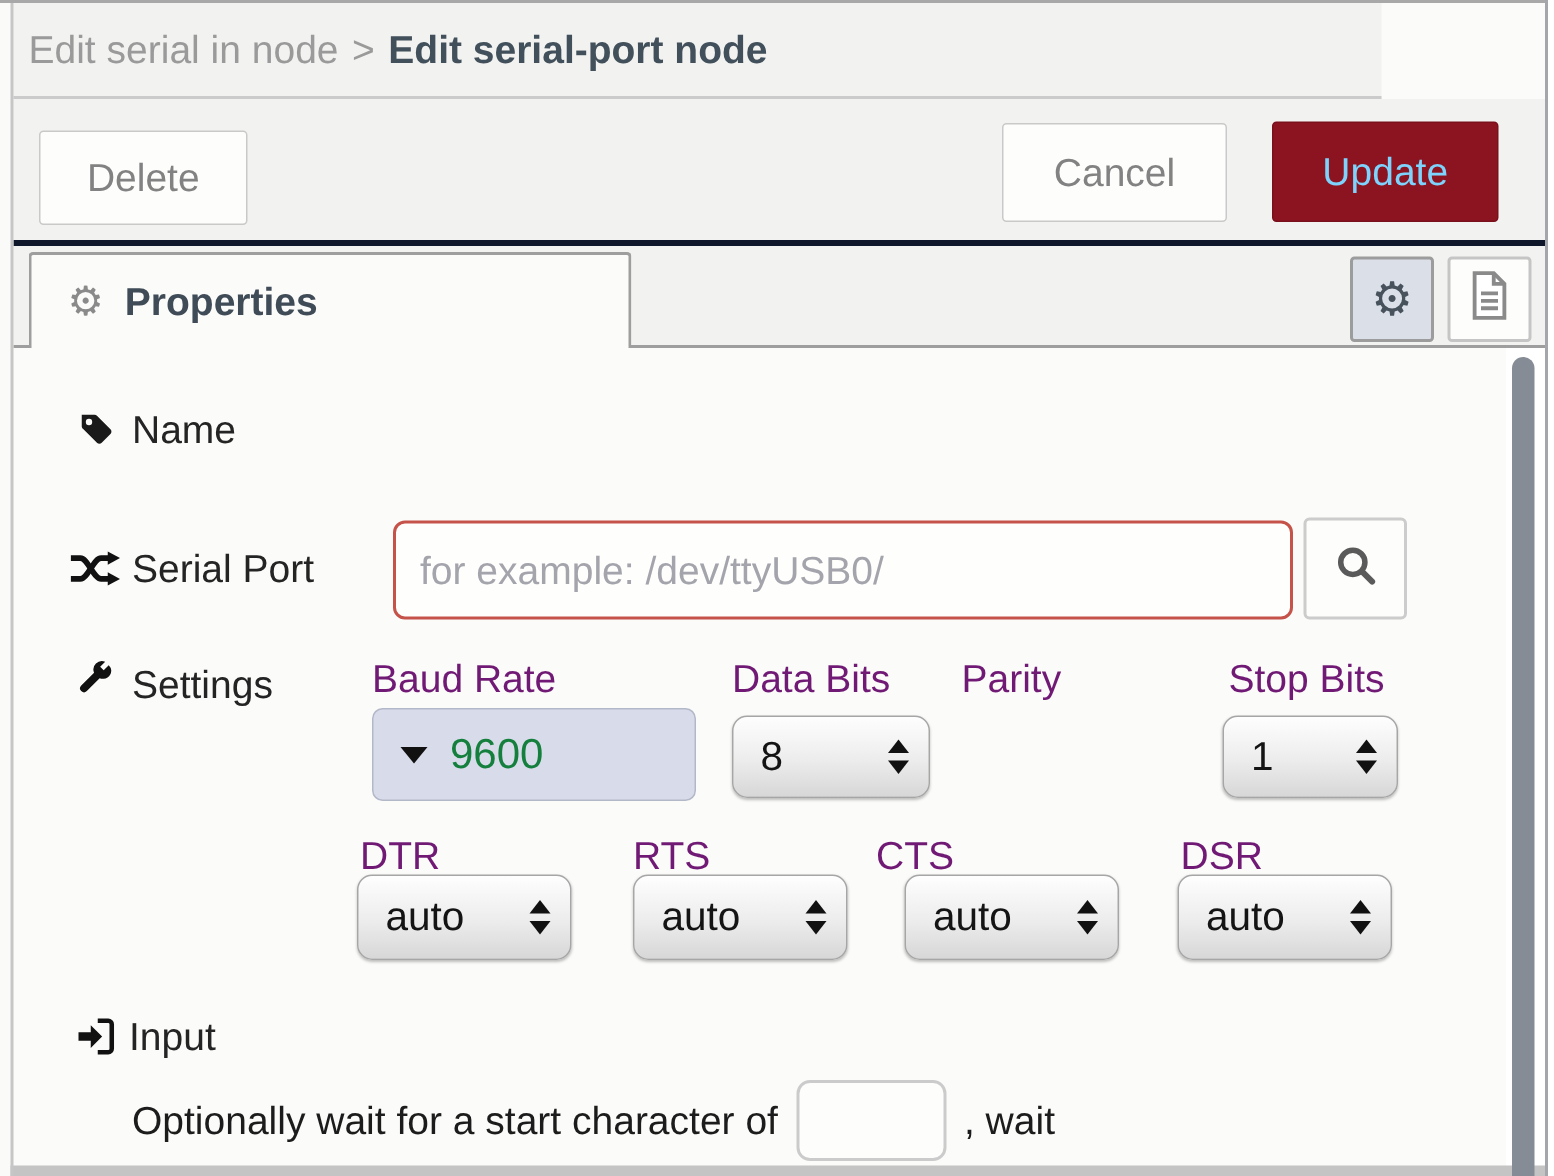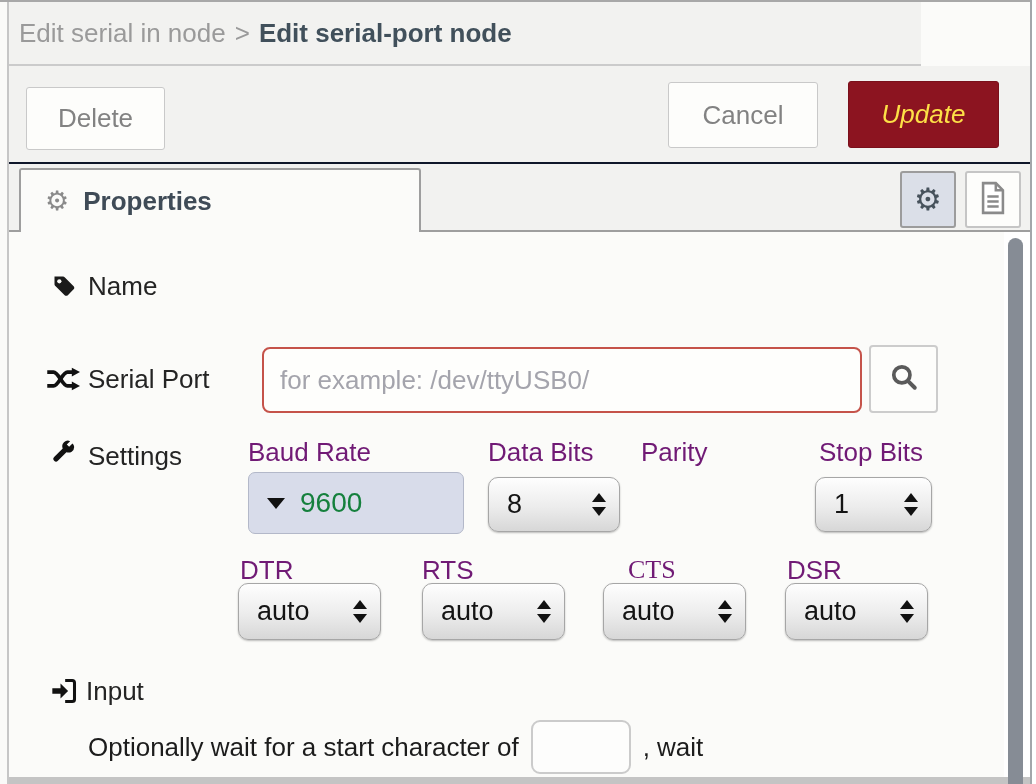--- a/index.html
+++ b/index.html
@@ -16,25 +16,25 @@
   .bottom-strip{left:0;top:777px;width:1036px;height:7px;background:#c4c4c4;z-index:5;}
 
   
   .tray-header{left:9px;top:2px;width:912px;height:64px;background:#f2f2f0;border-bottom:2px solid #cbcbcb;
     display:flex;align-items:center;padding-left:10px;font-size:26px;white-space:pre;}
   .crumb-dim{color:#9a9a9a;}
   .crumb-sep{color:#9a9a9a;padding:0 9px;}
   .crumb-cur{color:#41505b;font-weight:bold;}
 
   
-  .toolbar{left:9px;top:66px;width:1021px;height:98px;background:#f2f2f0;border-bottom:2px solid #0f172a;}
+  .toolbar{left:9px;top:66px;width:1021px;height:98px;background:#f2f2f0;border-bottom:4px solid #0f172a;}
   .btn{position:absolute;box-sizing:border-box;display:flex;align-items:center;justify-content:center;
     font-size:26px;border-radius:3px;cursor:pointer;}
   .btn-plain{background:#fdfdfb;border:1px solid #c9c9c9;color:#828282;}
-  .btn-danger{background:#8c1420;border:1px solid #7a101b;color:#fde047;font-style:italic;}
+  .btn-danger{background:#8c1420;border:1px solid #7a101b;color:#7dd3fc;}
   .delete-btn{left:17px;top:21px;width:139px;height:63px;}
   .cancel-btn{left:659px;top:16px;width:150px;height:66px;}
   .update-btn{left:839px;top:15px;width:151px;height:67px;}
 
   
   .tabbar{left:9px;top:164px;width:1021px;height:68px;background:#f2f2f0;border-bottom:2px solid #9e9e9e;}
   .tab-active{position:absolute;left:10px;top:4px;width:402px;height:64px;background:#fbfbf9;
     border:2px solid #9e9e9e;border-bottom:none;border-radius:3px 3px 0 0;z-index:2;
     display:flex;align-items:center;padding-left:24px;box-sizing:border-box;cursor:pointer;}
   .tab-gear{font-size:27px;color:#8a8a8a;margin-right:14px;line-height:1;}
@@ -174,21 +174,21 @@
   <div class="macselect" style="left:815px;top:477px;width:117px;height:55px;">
     <span>1</span>
     <span class="spin">
         <span class="up"></span>
         <span class="dn"></span>
       </span>
   </div>
 
   <span class="flabel" style="left:240px;top:555px;">DTR</span>
   <span class="flabel" style="left:422px;top:555px;">RTS</span>
-  <span class="flabel" style="left:628px;top:555px;font-family:Liberation Serif, serif;">CTS</span>
+  <span class="flabel" style="left:584px;top:555px;">CTS</span>
   <span class="flabel" style="left:787px;top:555px;">DSR</span>
 
   <div class="macselect" style="left:238px;top:583px;width:143px;height:57px;">
     <span>auto</span>
     <span class="spin">
         <span class="up"></span>
         <span class="dn"></span>
       </span>
   </div>
   <div class="macselect" style="left:422px;top:583px;width:143px;height:57px;">

